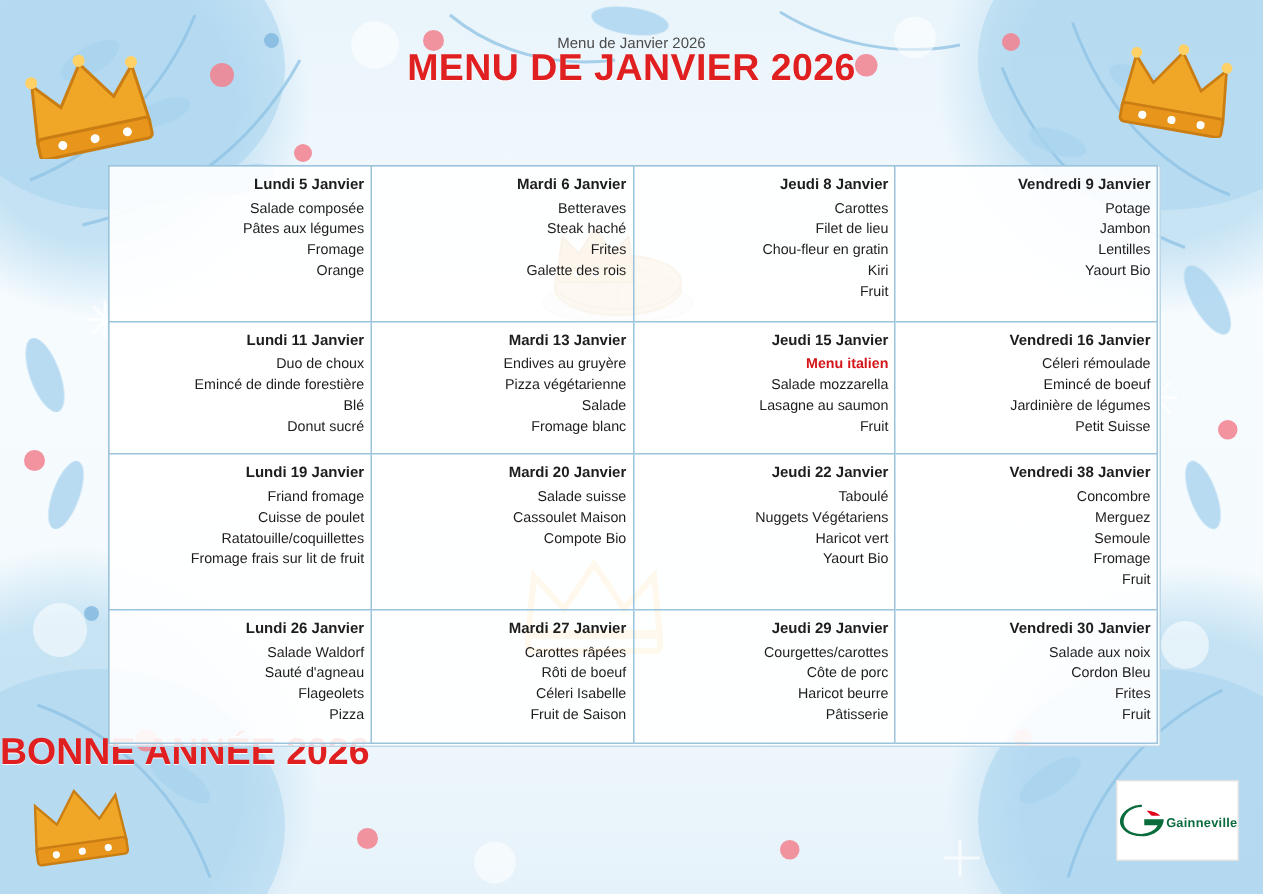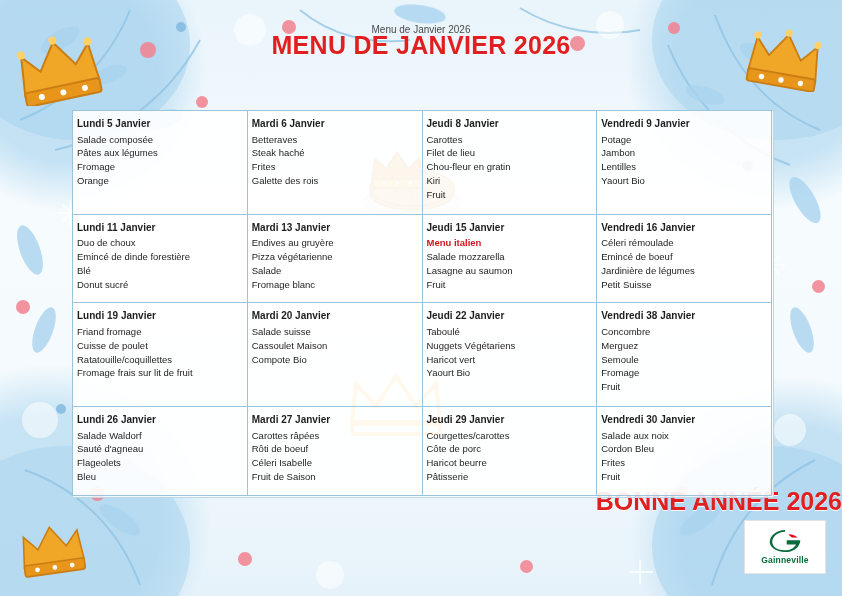--- a/index.html
+++ b/index.html
@@ -31,21 +31,21 @@
     border:1px solid #bcd7e8;
   }
   table.menu{
     position:absolute;left:72px;top:110px;width:700px;height:386px;
     border-collapse:collapse;
     table-layout:fixed;
   }
   table.menu td{
     border:1px solid #9cc3dc;
     vertical-align:top;
-    text-align:left;
+    text-align:right;
     padding:6px 4px 4px;
     font-size:9.5px;
     color:#1d1d1d;
     line-height:1.45;
     background:rgba(255,255,255,.55);
   }
   .daytitle{font-weight:bold;font-size:10px;margin-bottom:1px;display:block;}
   .dish{display:block;}
   .dish.highlight{color:#d4161a;font-weight:bold;}
 
@@ -53,33 +53,33 @@
     position:absolute;left:0;right:0;top:31px;text-align:center;
     font-size:25px;font-weight:bold;color:#e02020;
     letter-spacing:.3px;
     text-shadow:0 1px 0 rgba(255,255,255,.9);
   }
   .doc-subtitle{
     position:absolute;left:0;right:0;top:24px;text-align:center;
     font-size:10px;color:#4a4a4a;
   }
   .footer-title{
-    position:absolute;left:0;right:0;top:487px;text-align:right;
+    position:absolute;left:0;right:0;top:487px;text-align:left;
     font-size:25px;font-weight:bold;color:#e02020;
     text-shadow:0 1px 0 rgba(255,255,255,.9);
   }
   
   .crown{position:absolute;pointer-events:none;}
   
   .galette{position:absolute;left:352px;top:140px;width:120px;height:80px;pointer-events:none;}
   
   .logo{
     position:absolute;left:744px;top:520px;width:80px;height:52px;
     background:#ffffff;border:1px solid #e3e3e3;
-    display:flex;flex-direction:column;align-items:center;justify-content:center;
+    display:flex;flex-direction:row;align-items:center;justify-content:center;
   }
   .logo .mark{width:34px;height:24px;}
   .logo .name{font-size:8.5px;font-weight:bold;color:#0a6b3d;letter-spacing:.2px;margin-top:2px;}
 </style>
 </head>
 <body>
 
 <div class="page">
 
   <div class="blob" style="left:-40px;top:-50px;width:230px;height:190px;background:rgba(167,211,238,.55);"></div>
@@ -297,21 +297,21 @@
             <span class="dish">Fromage</span>
             <span class="dish">Fruit</span>
           </td>
         </tr>
         <tr>
           <td>
             <span class="daytitle">Lundi 26 Janvier</span>
             <span class="dish">Salade Waldorf</span>
             <span class="dish">Sauté d'agneau</span>
             <span class="dish">Flageolets</span>
-            <span class="dish">Bleu</span>
+            <span class="dish">Pizza</span>
           </td>
           <td>
             <span class="daytitle">Mardi 27 Janvier</span>
             <span class="dish">Carottes râpées</span>
             <span class="dish">Rôti de boeuf</span>
             <span class="dish">Céleri Isabelle</span>
             <span class="dish">Fruit de Saison</span>
           </td>
           <td>
             <span class="daytitle">Jeudi 29 Janvier</span>

